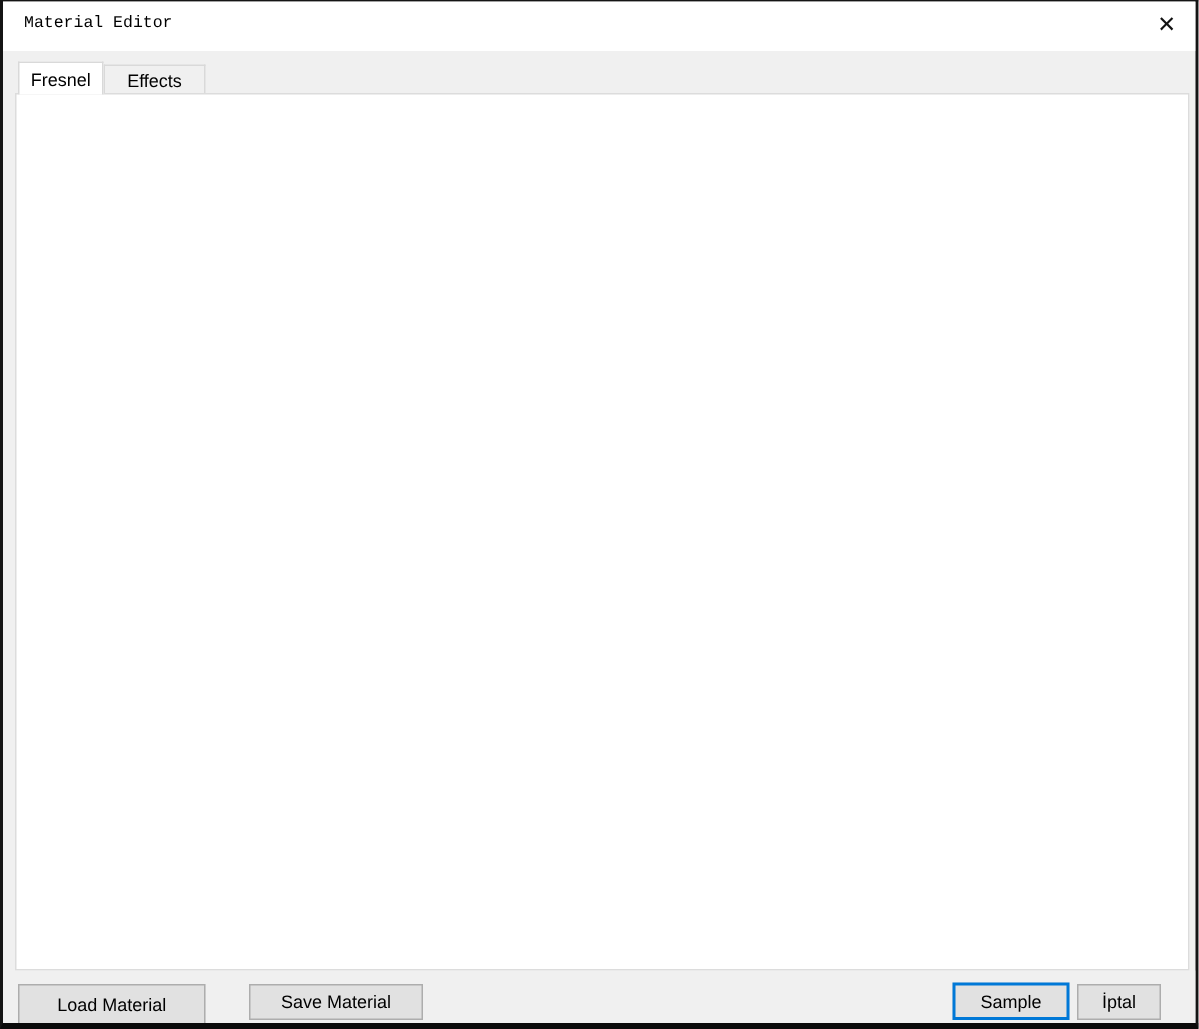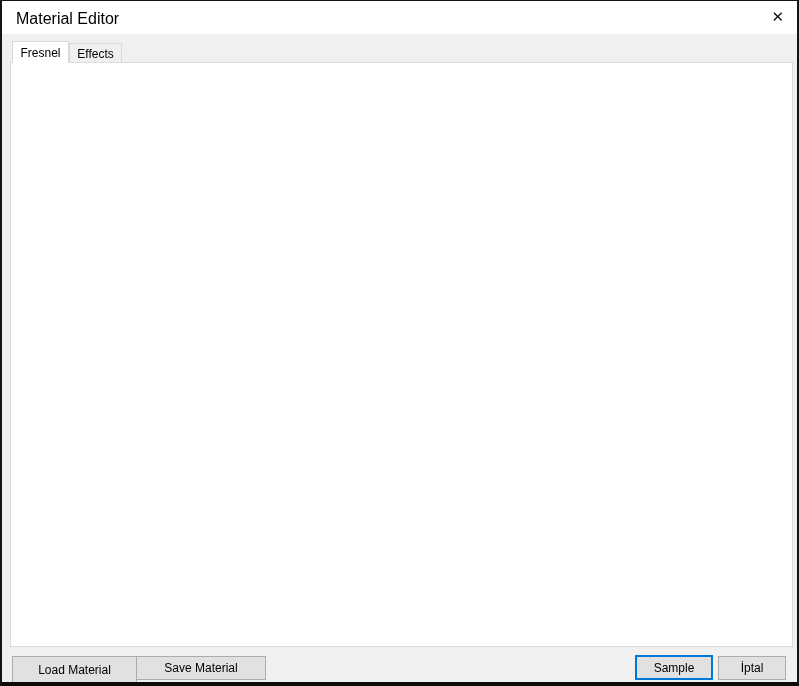--- a/index.html
+++ b/index.html
@@ -1,25 +1,25 @@
 <!DOCTYPE html>
 <html><head>
 <meta charset="utf-8">
 <style>
   html,body{margin:0;padding:0;}
   body{font-family:"Liberation Sans",sans-serif;background:#555;}
   .win{position:relative;width:799px;height:686px;background:#f0f0f0;box-sizing:border-box;
        border-left:2px solid #141414;border-top:1px solid #141414;border-right:2px solid #141414;border-bottom:4px solid #0a0a0a;
        font-size:12px;color:#000;overflow:hidden;}
   .titlebar{position:absolute;left:0;top:0;width:100%;height:33px;background:#fff;}
-  .title{position:absolute;left:14px;top:9px;font-size:16px;color:#000;}
+  .title{position:absolute;left:14px;top:9px;font-size:11px;color:#000;font-family:Liberation Mono, monospace;}
   .close{position:absolute;right:13px;top:7px;font-size:15px;color:#111;cursor:default;line-height:18px;}
   .tab{position:absolute;box-sizing:border-box;border:1px solid #d9d9d9;border-bottom:none;text-align:center;}
   .tab.active{left:10px;top:40px;width:57px;height:22px;background:#fff;z-index:3;padding-top:4px;}
-  .tab.inactive{left:67px;top:42px;width:53px;height:20px;background:#f0f0f0;z-index:1;padding-top:3px;}
+  .tab.inactive{left:67px;top:42px;width:68px;height:20px;background:#f0f0f0;z-index:1;padding-top:3px;}
   .panel{position:absolute;left:8px;top:61px;width:783px;height:585px;background:#fff;border:1px solid #dcdcdc;box-sizing:border-box;z-index:2;}
   .grp{position:absolute;border:1px solid #d8d8d8;box-sizing:border-box;}
   .leg{position:absolute;top:-8px;left:8px;background:#fff;padding:0 4px;white-space:nowrap;}
   .lbl{position:absolute;white-space:nowrap;color:#000;}
   .dlbl{position:absolute;white-space:nowrap;color:#8f8f8f;}
   .tb{position:absolute;box-sizing:border-box;height:22px;border:1px solid #7a7a7a;background:#fff;
       font-family:"Liberation Sans",sans-serif;font-size:12px;padding:1px 4px;color:#000;outline:none;}
   .tb.focus{border:1px solid #0078d7;}
   .tb.d{border-color:#d9d9d9;color:#8f8f8f;}
   .num{position:absolute;display:flex;height:22px;}
@@ -310,17 +310,17 @@
         <span>Cube</span>
     </span>
     <span class="rad" style="left:150px;top:236px;">
       <span class="dot"></span>
         <span>None</span>
     </span>
   </div>
 
   <div class="footer-sep"></div>
   <button class="btn" style="left:10px;top:655px;width:125px;height:28px;">Load Material</button>
-  <button class="btn" style="left:134px;top:655px;width:130px;height:24px;">Save Material</button>
+  <button class="btn" style="left:164px;top:655px;width:116px;height:24px;">Save Material</button>
   <button class="btn primary" style="left:633px;top:654px;width:78px;height:25px;">Sample</button>
-  <button class="btn" style="left:716px;top:655px;width:68px;height:24px;">İptal</button>
+  <button class="btn" style="left:716px;top:655px;width:56px;height:24px;">İptal</button>
 
 </div>
 
 </body></html>

